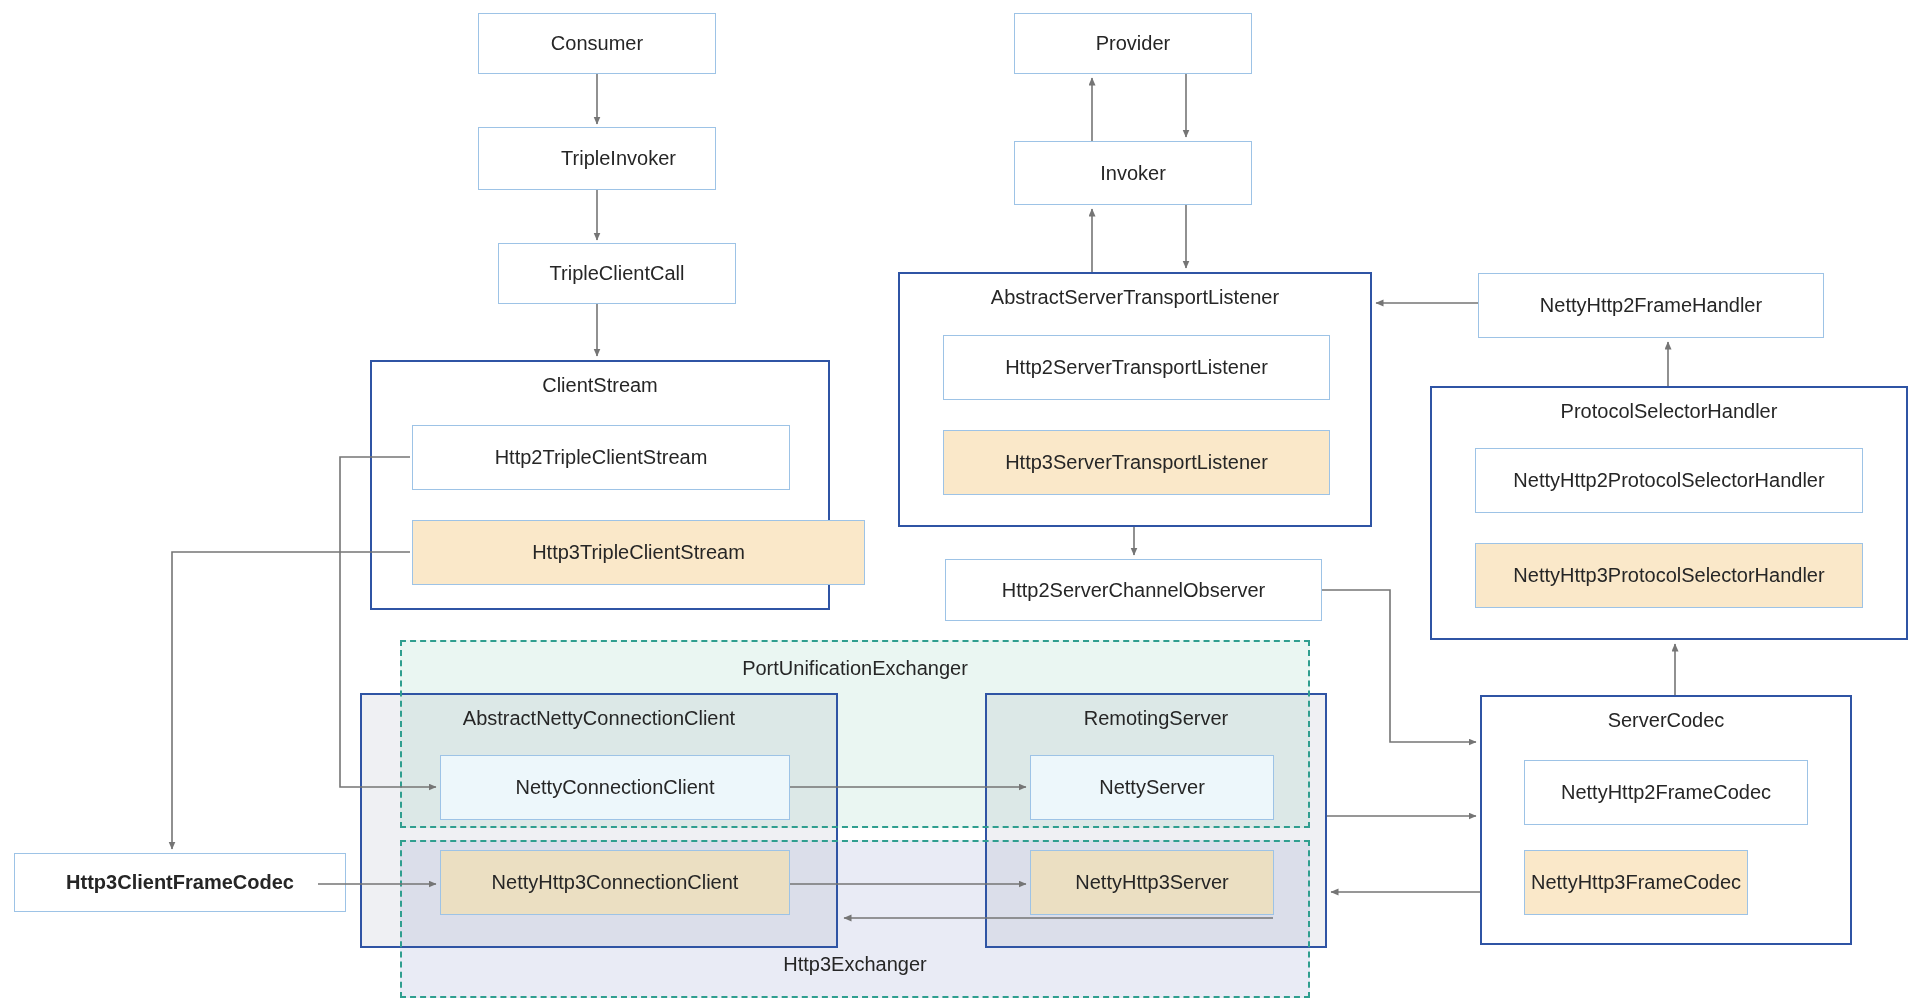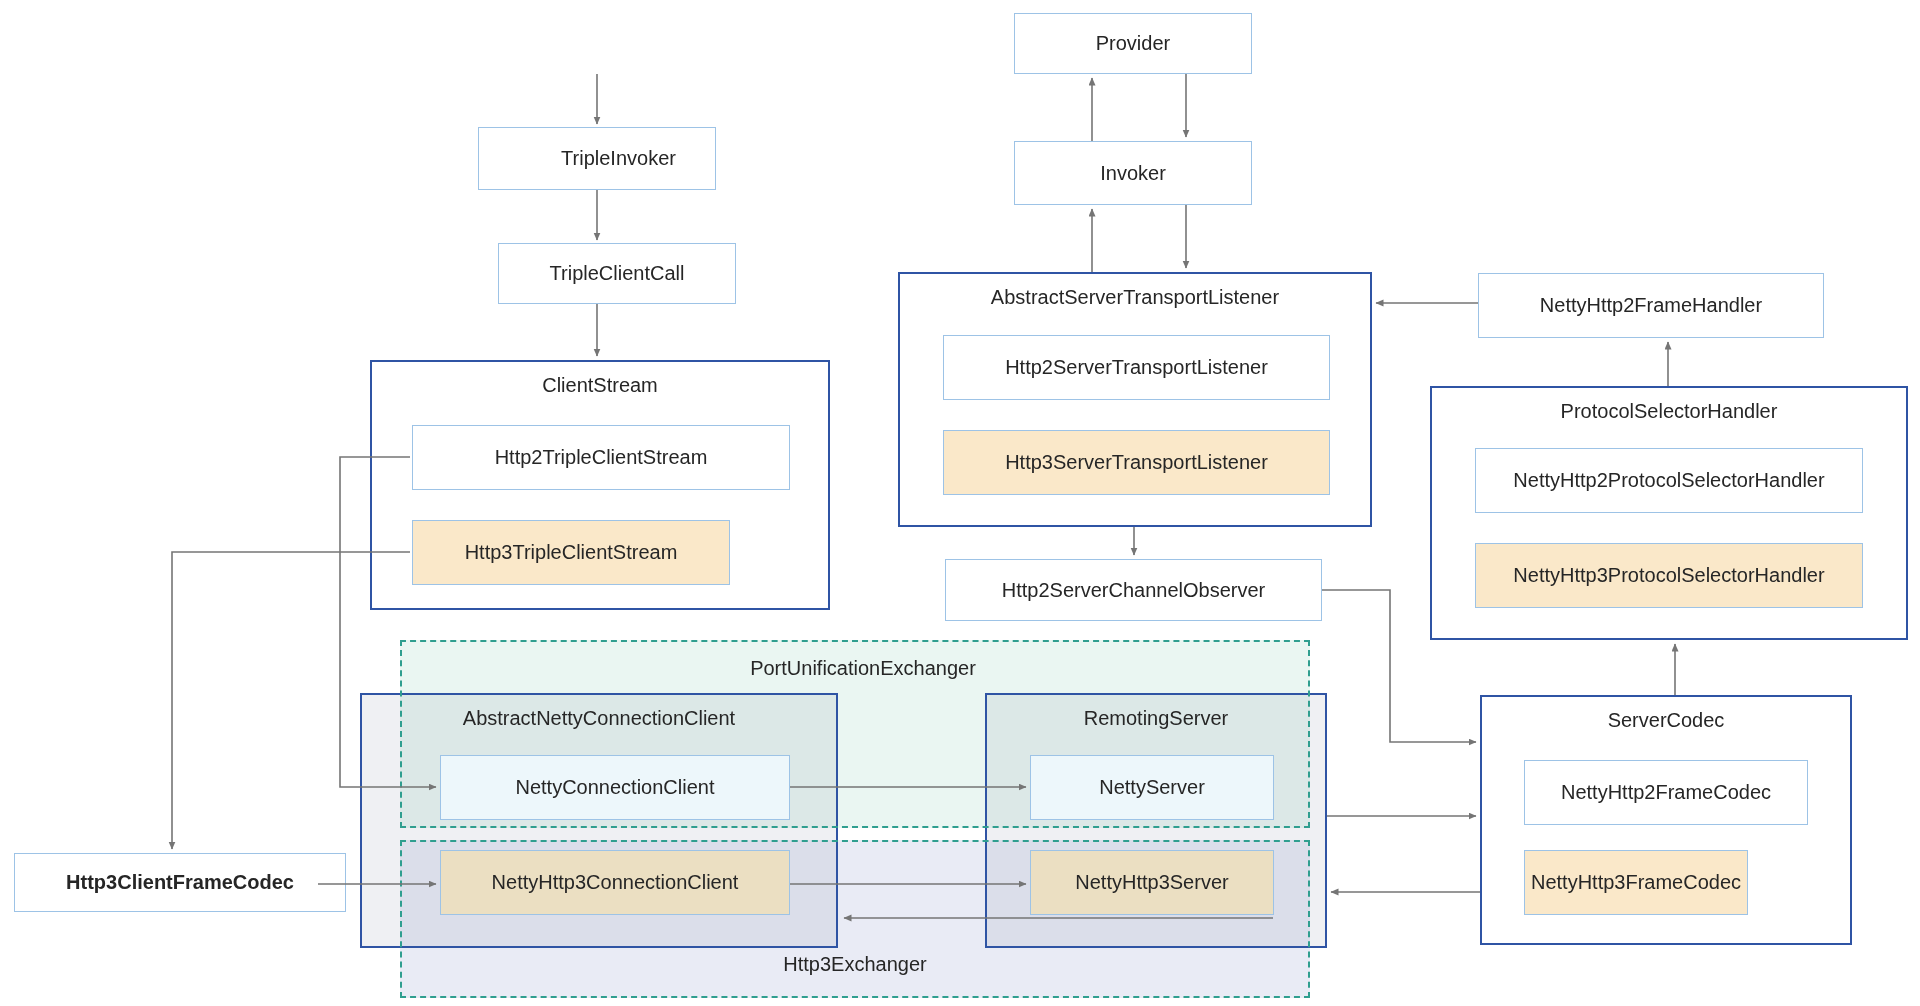--- a/index.html
+++ b/index.html
@@ -15,21 +15,21 @@
   .f-cream { background:#fae8c9; }
   .f-tan   { background:#ebdfc2; }
   .f-cyan  { background:#edf7fb; }
   .f-overlay { background:rgba(96,112,134,0.10); }
   .outer { z-index:5; }
   .group-title { position:absolute; top:12px; left:0; width:100%; text-align:center; font-size:20px; }
   .dash-fill { z-index:1; }
   .fill-mint { background:#eaf6f2; }
   .fill-lav  { background:#e9ebf5; }
   .dash-border { z-index:8; border:2px dashed #2f9e8f; background:transparent; }
-  .dash-label-top { position:absolute; top:15px; left:8px; width:100%; text-align:center; font-size:20px; }
+  .dash-label-top { position:absolute; top:15px; left:0; width:100%; text-align:center; font-size:20px; }
   .dash-label-bottom { position:absolute; bottom:20px; left:0; width:100%; text-align:center; font-size:20px; }
   svg.edges { position:absolute; left:0; top:0; z-index:50; pointer-events:none; }
 </style>
 </head>
 <body>
 
 <div class="canvas">
 
   <div class="abs dash-fill fill-mint" style="left:400px; top:640px; width:910px; height:188px;"></div>
   <div class="abs dash-fill fill-lav" style="left:400px; top:840px; width:910px; height:158px;"></div>
@@ -58,24 +58,25 @@
     <span class="group-title">RemotingServer</span>
   </div>
 
   <div class="abs dash-border" style="left:400px; top:640px; width:910px; height:188px;">
     <span class="dash-label-top">PortUnificationExchanger</span>
   </div>
   <div class="abs dash-border" style="left:400px; top:840px; width:910px; height:158px;">
     <span class="dash-label-bottom">Http3Exchanger</span>
   </div>
 
+  <div class="abs leaf b-light f-white" style="left:478px; top:13px; width:238px; height:61px;">Consumer</div>
   <div class="abs leaf b-light f-white" style="left:478px; top:127px; width:238px; height:63px;padding-left:43px;">TripleInvoker</div>
   <div class="abs leaf b-light f-white" style="left:498px; top:243px; width:238px; height:61px;">TripleClientCall</div>
   <div class="abs leaf b-light f-white" style="left:412px; top:425px; width:378px; height:65px;">Http2TripleClientStream</div>
-  <div class="abs leaf b-light f-cream" style="left:412px; top:520px; width:318px; height:65px;">Http3TripleClientStream</div>
+  <div class="abs leaf b-light f-cream" style="left:412px; top:520px; width:453px; height:65px;">Http3TripleClientStream</div>
 
   <div class="abs leaf b-light f-white" style="left:1014px; top:13px; width:238px; height:61px;">Provider</div>
   <div class="abs leaf b-light f-white" style="left:1014px; top:141px; width:238px; height:64px;">Invoker</div>
   <div class="abs leaf b-light f-white" style="left:943px; top:335px; width:387px; height:65px;">Http2ServerTransportListener</div>
   <div class="abs leaf b-light f-cream" style="left:943px; top:430px; width:387px; height:65px;">Http3ServerTransportListener</div>
   <div class="abs leaf b-light f-white" style="left:945px; top:559px; width:377px; height:62px;">Http2ServerChannelObserver</div>
 
   <div class="abs leaf b-light f-white" style="left:1478px; top:273px; width:346px; height:65px;">NettyHttp2FrameHandler</div>
   <div class="abs leaf b-light f-white" style="left:1475px; top:448px; width:388px; height:65px;">NettyHttp2ProtocolSelectorHandler</div>
   <div class="abs leaf b-light f-cream" style="left:1475px; top:543px; width:388px; height:65px;">NettyHttp3ProtocolSelectorHandler</div>

